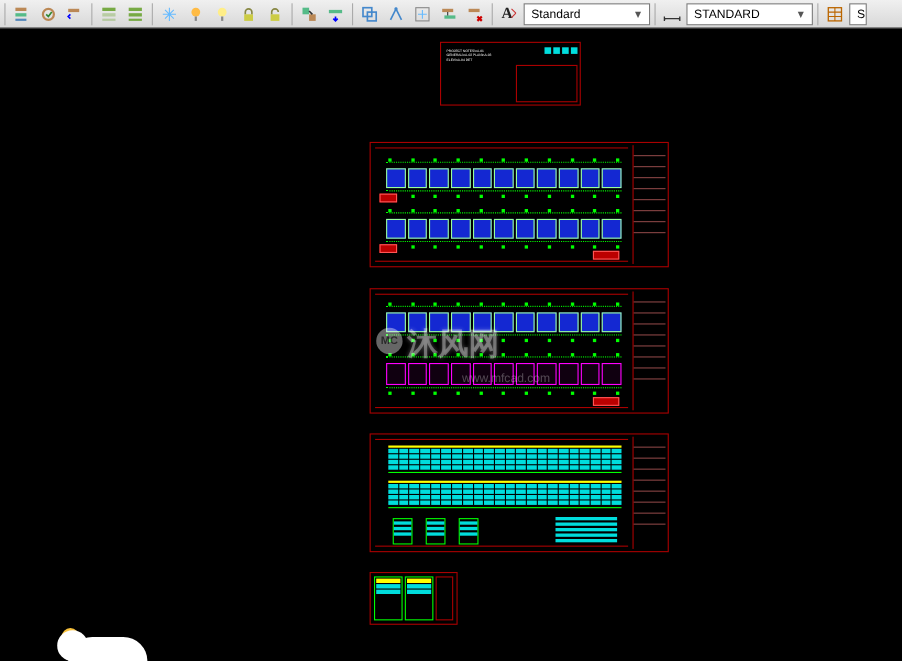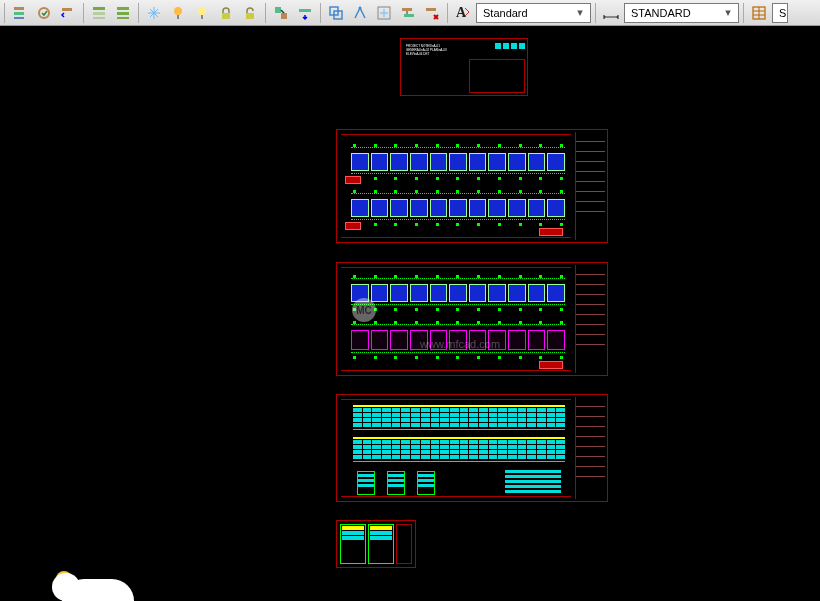--- a/index.html
+++ b/index.html
@@ -123,21 +123,21 @@
   }
   .watermark-sub {
     position: absolute;
     left: 420px; top: 312px;
     color: rgba(255,255,255,0.28);
     font-size: 11px;
     pointer-events: none;
   }
   .mc-badge {
     position: absolute;
-    left: 352px; top: 272px;
+    left: 342px; top: 272px;
     width: 24px; height: 24px;
     background: rgba(255,255,255,0.4);
     border-radius: 50%;
     display: flex;
     align-items: center;
     justify-content: center;
     font-size: 10px;
     font-weight: bold;
     color: rgba(0,0,0,0.6);
     pointer-events: none;
@@ -829,17 +829,18 @@
       <div style="flex:1;border:1px solid #0f0">
         <div style="height:4px;background:#ff0;margin:1px"></div>
         <div style="height:4px;background:#0dd;margin:1px"></div>
         <div style="height:4px;background:#0dd;margin:1px"></div>
       </div>
       <div style="width:16px;border:1px solid #a00"></div>
     </div>
   </div>
 
   <div class="mc-badge">MC</div>
+  <div class="watermark">沐风网</div>
   <div class="watermark-sub">www.mfcad.com</div>
 
   <div class="sun"></div>
   <div class="cloud"></div>
 </div>
 
 </body></html>

